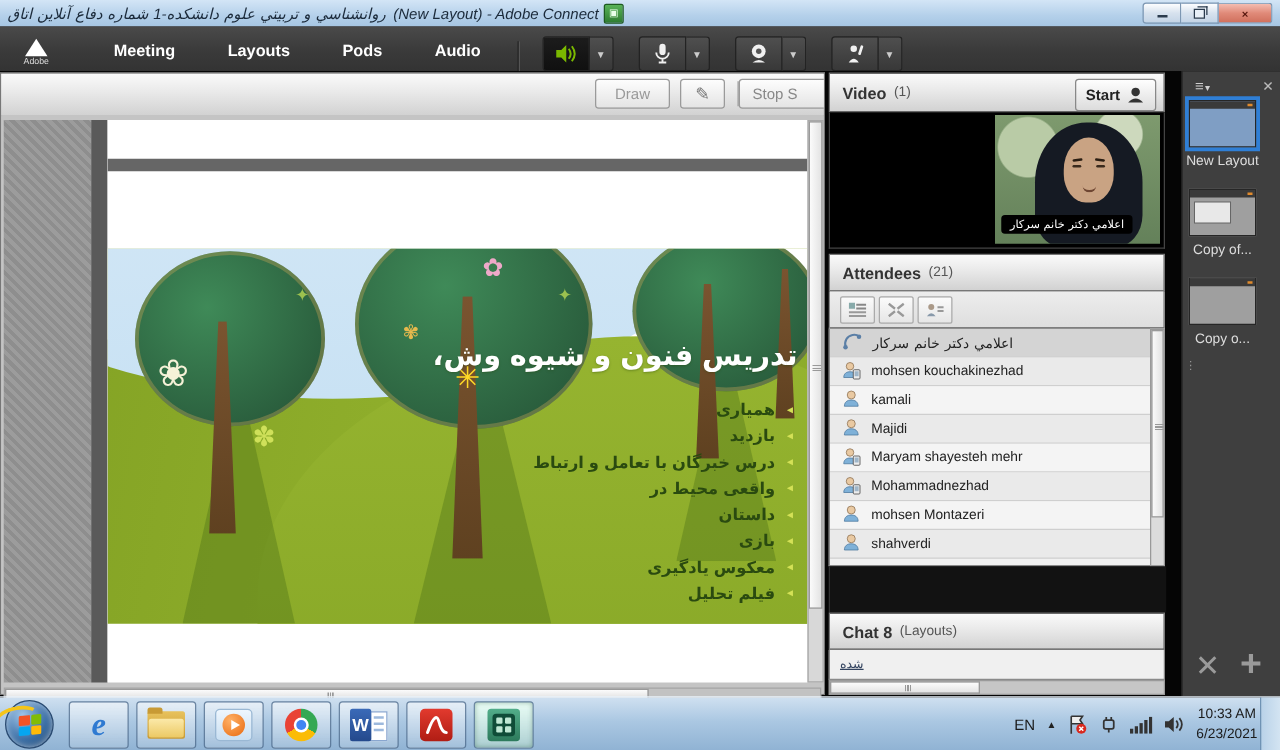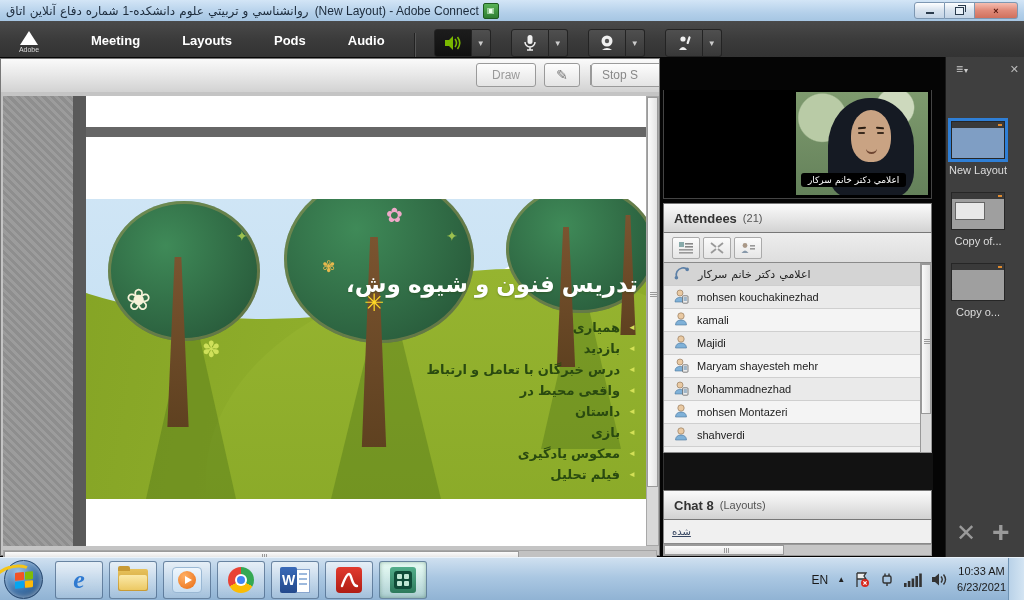--- a/index.html
+++ b/index.html
@@ -3,21 +3,21 @@
 <meta charset="utf-8">
 <style>
   html,body{margin:0;padding:0;width:1024px;height:600px;overflow:hidden;
     font-family:"Liberation Sans","DejaVu Sans",sans-serif;-webkit-font-smoothing:antialiased;}
   .screen{position:relative;width:1024px;height:600px;background:#000;}
 
   
   .titlebar{position:absolute;left:0;top:0;width:1024px;height:21px;
     background:linear-gradient(#d3e5f6,#b4d0ea 60%,#a6c6e3);border-bottom:1px solid #8aa8c6;
     display:flex;align-items:center;font-size:12px;color:#1b2a3a;}
-  .title-text{margin-left:6px;display:flex;gap:4px;white-space:nowrap;}
+  .title-text{margin-left:6px;display:flex;gap:4px;white-space:nowrap;font-style:italic;}
   .app-badge{width:14px;height:14px;margin-left:4px;background:linear-gradient(#58b257,#2e7d32);
     border:1px solid #1d5a20;border-radius:2px;display:inline-flex;align-items:center;justify-content:center;
     color:#eaffea;font-size:8px;font-weight:bold;}
   .winbtns{position:absolute;right:6px;top:2px;display:flex;}
   .wbtn{height:15px;border:1px solid #7d97b2;border-left:none;display:flex;align-items:center;justify-content:center;
     background:linear-gradient(#fdfeff,#d7e2ee 50%,#c3d4e6);font-size:9px;color:#2a3b4d;}
   .wbtn:first-child{border-left:1px solid #7d97b2;border-radius:3px 0 0 3px;width:29px;}
   .wbtn.restore{width:29px;}
   .wbtn.close{width:42px;border-radius:0 3px 3px 0;background:linear-gradient(#f5beb2,#e08a79 50%,#d0705d);color:#53140b;font-weight:bold;}
   .minbar{width:8px;height:2px;background:#2a3b4d;margin-top:5px;}
@@ -140,21 +140,21 @@
   .chat-msg{font-size:10px;color:#33435f;text-decoration:underline;}
   .col-hscroll{position:absolute;left:0;top:486px;width:269px;height:12px;background:#c6c6c6;border:1px solid #9a9a9a;box-sizing:border-box;}
   .col-hthumb{position:absolute;left:0;top:0;width:120px;height:10px;background:linear-gradient(#fcfcfc,#e4e4e4);border:1px solid #9a9a9a;box-sizing:border-box;}
 
   
   .sidebar{position:absolute;left:945px;top:0;width:79px;height:500px;background:#3f3f3f;border-left:1px solid #1a1a1a;}
   .sb-menurow{position:absolute;left:0;top:4px;width:79px;height:20px;color:#cfcfcf;}
   .sb-ham{position:absolute;left:10px;top:1px;font-size:12px;letter-spacing:1px;}
   .sb-caret{font-size:8px;}
   .sb-close{position:absolute;right:6px;top:2px;font-size:11px;color:#bbb;font-weight:bold;}
-  #layout-list{position:absolute;left:0;top:23px;width:64px;margin-top:41px;}
+  #layout-list{position:absolute;left:0;top:23px;width:64px;}
   .thumb{position:relative;margin:0 auto;width:52px;height:36px;background:#9f9f9f;border:1px solid #262626;}
   .thumb .bar{position:absolute;left:0;top:0;width:100%;height:6px;background:#3a3a3a;}
   .thumb .dot{position:absolute;right:2px;top:2px;width:4px;height:2px;background:#e08a2d;}
   .thumb.active{outline:3px solid #2f7fd6;background:#7f9ec4;}
   .thumb .inner{position:absolute;left:3px;top:9px;width:28px;height:16px;background:#e8e8e8;border:1px solid #666;}
   .thumb-label{margin:5px 0 16px;text-align:center;font-size:11px;color:#ddd;white-space:nowrap;overflow:hidden;}
   .sb-grip{position:absolute;left:2px;top:230px;color:#9a9a9a;font-size:9px;}
   .sb-bottom-x{position:absolute;left:10px;top:462px;font-size:24px;color:#9a9a9a;font-weight:bold;}
   .sb-bottom-plus{position:absolute;left:46px;top:458px;font-size:30px;color:#9a9a9a;font-weight:bold;}
 
@@ -395,20 +395,31 @@
         <div class="share-hscroll">
           <div class="share-hthumb">
               <div class="grip-v"></div>
             </div>
         </div>
       </div>
     </div>
 
     <div class="right-col">
 
+      <div class="pod-header video-header">
+        <span class="pod-title">Video</span>
+        <span class="pod-count">(1)</span>
+        <div class="btn-start">
+          <span>Start</span>
+          <svg width="15" height="14" viewBox="0 0 15 14">
+              <circle cx="7.5" cy="4.5" r="3.4" fill="#333"></circle>
+              <path d="M1.5 13 q6 -6.5 12 0 z" fill="#333"></path>
+            </svg>
+        </div>
+      </div>
       <div class="video-body">
         <div class="cam">
           <div class="hood">
             <div class="face">
               <div class="brow" style="left:7px;"></div>
                 <div class="brow" style="right:7px;transform:rotate(6deg);"></div>
               <div class="eye" style="left:7px;"></div>
                 <div class="eye" style="right:7px;"></div>
               <div class="mouth"></div>
             </div>

